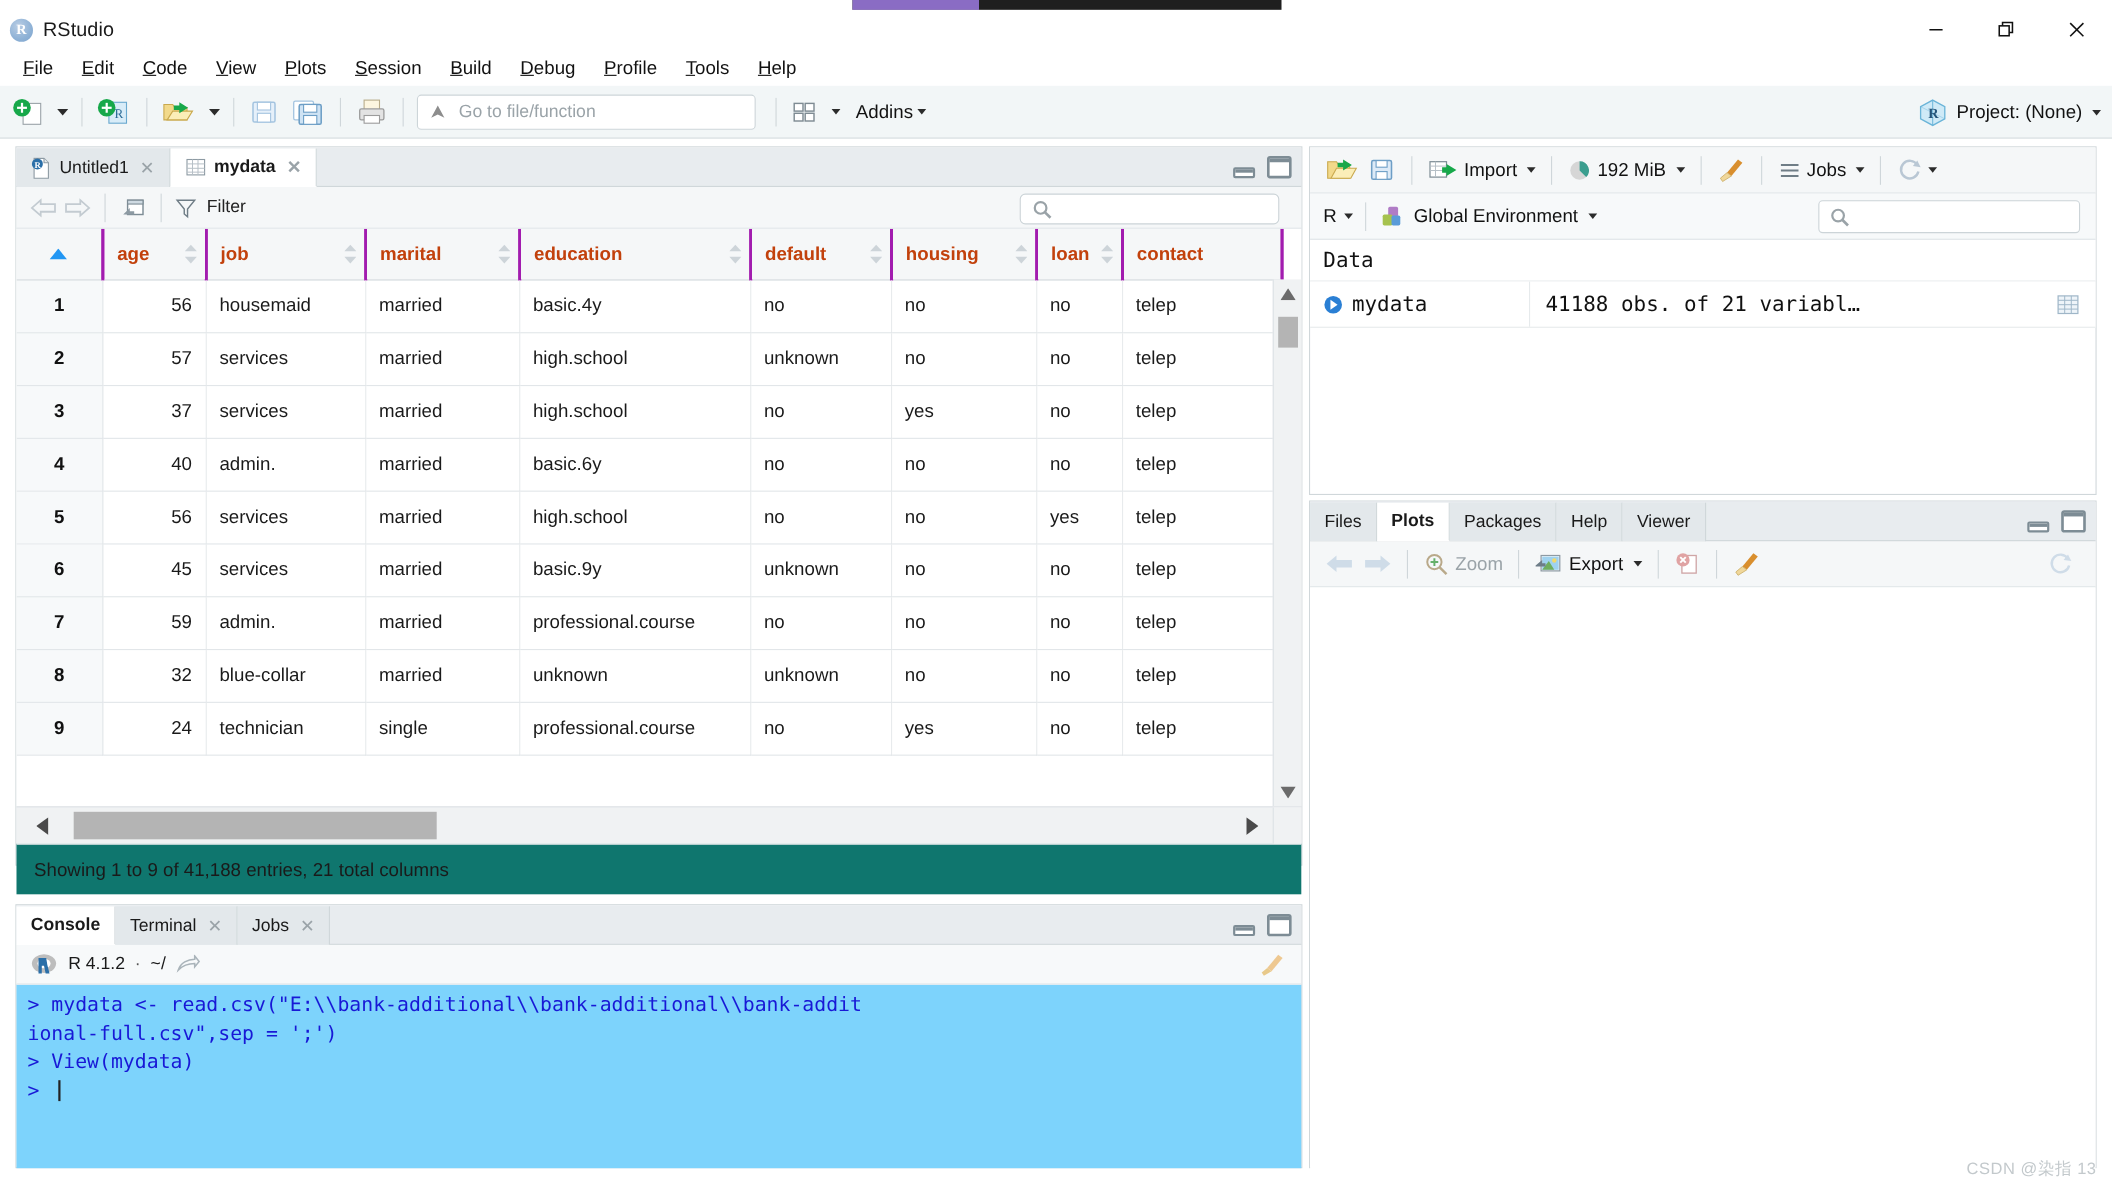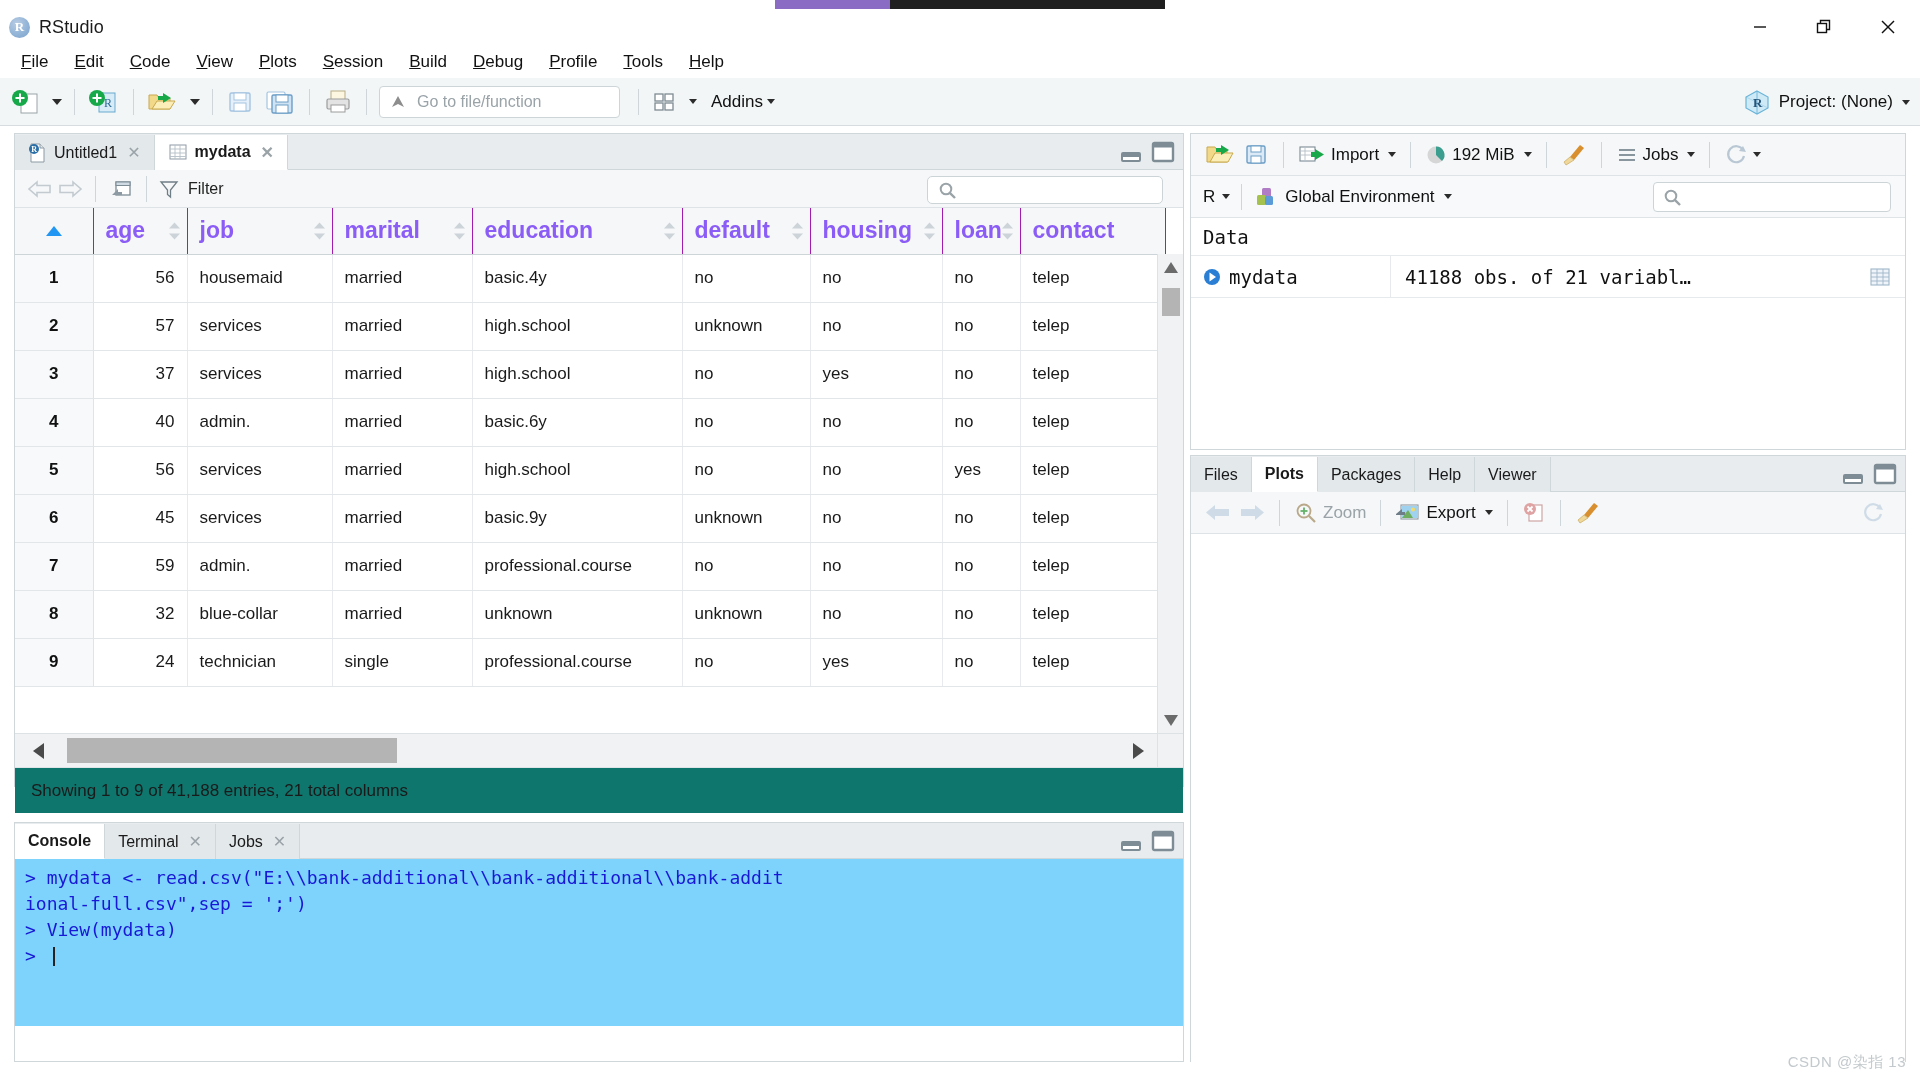--- a/index.html
+++ b/index.html
@@ -56,21 +56,21 @@
   }
   .tb-group { display:flex; align-items:center; height:100%; }
   .tb-btn {
     display:flex; align-items:center; justify-content:center;
     height:38px; padding:0 4px; cursor:default;
   }
   .tb-sep { width:1px; height:26px; background:#cfd6da; margin:0 8px; }
   .caret { width:0;height:0;border-left:5px solid transparent;border-right:5px solid transparent;border-top:6px solid #2b2b2b; margin-left:4px; }
   .caret.sm { border-left-width:4px;border-right-width:4px;border-top-width:5px; }
   #gotofile {
-    width:241px; height:32px; background:#ffffff; border:1px solid #cdd5d9; border-radius:4px;
+    width:308px; height:32px; background:#ffffff; border:1px solid #cdd5d9; border-radius:4px;
     display:flex; align-items:center; padding-left:9px; margin-left:4px;
   }
   #gotofile .ph { font-size:16px; color:#9aa3a8; margin-left:10px; }
   #addins-label { font-size:17px; color:#111; margin-left:6px; }
   #project-box {
     position:absolute; right:10px; top:0; height:48px; display:flex; align-items:center;
   }
   #project-label { font-size:17px; color:#111; margin-left:8px; }
 
   
@@ -106,22 +106,22 @@
     width:236px; height:28px; background:#ffffff;
     border:1px solid #ccd4d8; border-radius:5px;
     display:flex; align-items:center; padding-left:10px;
   }
   #dv-toolbar-wrap { position:relative; }
 
   
   #dv-table-wrap { position:relative; height:525px; overflow:hidden; background:#ffffff; }
   table.dv { border-collapse:collapse; table-layout:fixed; width:1150px; }
   table.dv th {
-    background:#f5f7f8; border-bottom:1px solid #ced5d9; border-right:1px solid #a21caf;
-    height:46px; font-size:23px; font-weight:bold; color:#8b5cf6; text-align:left;
+    background:#f5f7f8; border-bottom:1px solid #ced5d9; border-right:3px solid #a21caf;
+    height:46px; font-size:17px; font-weight:bold; color:#c2410c; text-align:left;
     padding:0 12px; position:relative; vertical-align:middle;
   }
   table.dv th.rownum { width:78px; text-align:center; padding:0; }
   table.dv td {
     border-bottom:1px solid #e2e6e9; border-right:1px solid #e8ebed;
     height:48px; font-size:17px; color:#1a1a1a; padding:0 12px; vertical-align:middle;
     background:#ffffff; white-space:nowrap; overflow:hidden;
   }
   table.dv td.rownum {
     background:#f7f9fa; text-align:center; font-weight:bold; font-size:17px;
@@ -673,20 +673,37 @@
         <rect x="2" y="8" width="18" height="8" rx="1" fill="#ffffff" stroke="#7d8c95" stroke-width="2"></rect>
         <rect x="3" y="9" width="16" height="3" fill="#7d8c95"></rect>
       </svg>
       <svg width="24" height="22" viewBox="0 0 24 22">
         <rect x="2" y="2" width="20" height="18" rx="1.5" fill="#ffffff" stroke="#7d8c95" stroke-width="2.4"></rect>
         <rect x="3" y="3" width="18" height="3.5" fill="#7d8c95"></rect>
       </svg>
     </div>
   </div>
 
+  <div id="console-header">
+    <svg width="26" height="26" viewBox="0 0 26 26">
+      <ellipse cx="13" cy="12" rx="11" ry="8.5" fill="#bdbdbd"></ellipse>
+      <ellipse cx="13" cy="12" rx="6" ry="4.3" fill="#ffffff"></ellipse>
+      <path d="M11 7 L15 7 L16 13 L18 21 L14.5 21 L13 14 L11 14 L11 21 L8 21 L8 7 Z" fill="#2b6fa8"></path>
+    </svg>
+    <span id="console-version">R 4.1.2</span>
+    <span style="font-size:16px;color:#555;">·</span>
+    <span style="font-size:16px;color:#1a1a1a;">~/</span>
+    <svg width="22" height="18" viewBox="0 0 22 18">
+      <path d="M2 14 C4 7, 11 4, 17 4 L17 1 L21 6 L17 11 L17 8 C12 8, 6 10, 2 14 Z" fill="none" stroke="#aab4ba" stroke-width="1.4"></path>
+    </svg>
+    <svg width="26" height="22" viewBox="0 0 26 22" style="position:absolute;right:14px;top:7px;">
+      <path d="M19 2 L23 5 L13 17 L9 14 Z" fill="#e8a13a" opacity="0.55"></path>
+      <path d="M9 14 L13 17 L6 21 L4 18 Z" fill="#e8c98a"></path>
+    </svg>
+  </div>
 
   <div id="console-body"><span>&gt; mydata &lt;- read.csv("E:\\bank-additional\\bank-additional\\bank-addit</span>
 <span>ional-full.csv",sep = ';')</span>
 <span>&gt; View(mydata)</span>
 <span>&gt; </span><span class="caretbar"></span></div>
 </div>
 
 <div class="pane" id="env-pane">
 
   <div id="env-toolbar">

